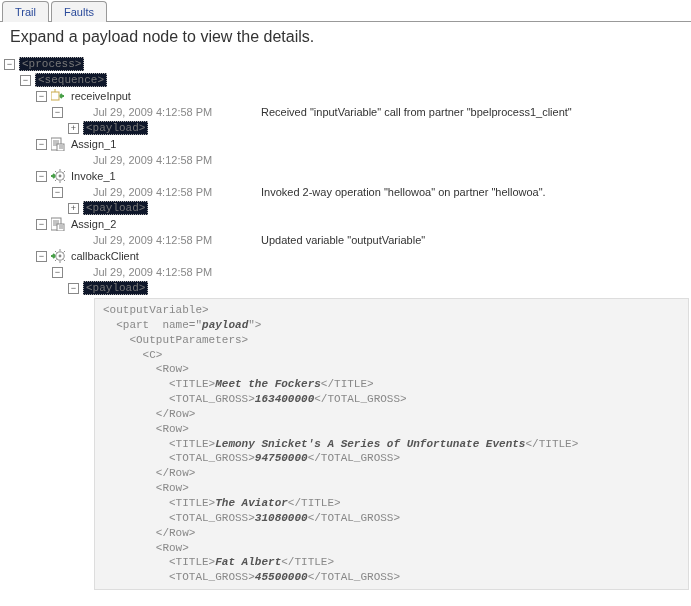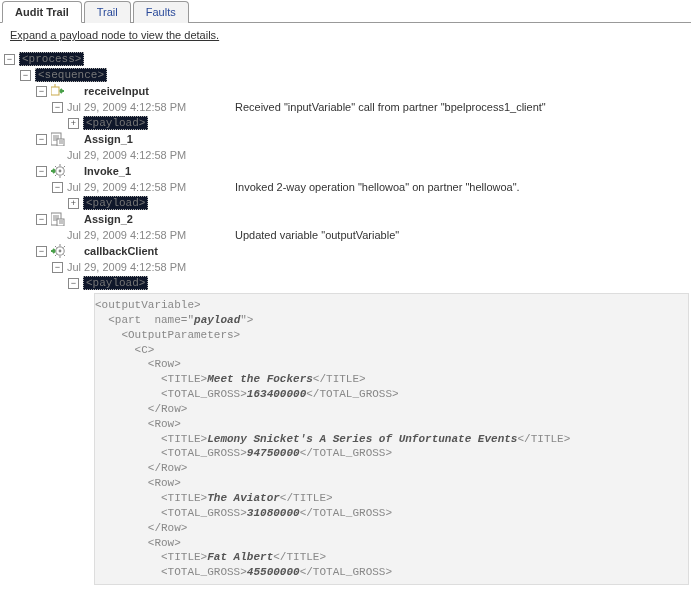--- a/index.html
+++ b/index.html
@@ -32,22 +32,21 @@
     top: 1px;
   }
   .tab.active {
     background: #fff;
     border-bottom: 1px solid #fff;
     font-weight: bold;
     color: #333;
   }
   .subhdr {
     padding: 6px 10px;
-    font-size: 11px;
-    text-decoration: underline;
+    font-size: 16px;
   }
   .tree { padding: 4px 2px 4px 4px; }
   .row {
     display: flex;
     align-items: center;
     padding: 1px 0;
     min-height: 16px;
     white-space: nowrap;
   }
   .twisty {
@@ -62,31 +61,31 @@
   }
   .twisty-space { width:11px; height:11px; margin-right:4px; display:inline-block; flex-shrink:0;}
   .ind { display:inline-block; width:16px; flex-shrink:0; }
   .tag {
     font-family: "Courier New", monospace;
     color: #777;
     border: 1px dotted #aaa;
     padding: 0 2px;
     background:#0f172a;
   }
-  .act-label { font-weight: bold; color: #333; margin-left:17px;}
-  .ts { color: #888; width: 158px; display:inline-block;}
+  .act-label { font-weight: normal; color: #333; margin-left:4px;}
+  .ts { color: #888; width: 158px; display:inline-block;margin-left:26px;}
   .msg { color: #333; margin-left: 10px;}
   .iconbox { display:inline-flex; align-items:center; gap:0; margin-right:2px;}
   svg.icon { width:14px; height:14px; flex-shrink:0;}
 
   .payload-block {
     background: #f3f3f3;
     border: 1px solid #ddd;
     margin: 2px 0 2px 90px;
-    padding: 4px 0;
+    padding: 4px 8px;
     font-family: "Courier New", monospace;
     font-size: 11px;
     color: #888;
     line-height: 1.35;
   }
   .payload-block .b { font-weight: bold; color:#555;font-style:italic; }
   .pl { white-space: pre; }
 </style>
 </head>
 <body>
@@ -110,21 +109,20 @@
       <circle cx="9" cy="7" r="4.2" fill="none" stroke="#888" stroke-width="1"></circle>
       <circle cx="9" cy="7" r="1.4" fill="#888"></circle>
       <path d="M9 2 V0 M9 14 V12 M4 7 H2 M16 7 H14 M5.5 3.5 L4 2 M12.5 10.5 L14 12 M12.5 3.5 L14 2 M5.5 10.5 L4 12" stroke="#888" stroke-width="1"></path>
       <path d="M0 7 L4 7" stroke="#4aa04a" stroke-width="2"></path>
       <path d="M4 7 L2 5 M4 7 L2 9" stroke="#4aa04a" stroke-width="2"></path>
     </g>
   </defs>
 </svg>
 
 <div class="tabs">
-  <div class="tab active">Audit Trail</div>
   <div class="tab">Trail</div>
   <div class="tab">Faults</div>
 </div>
 
 <div class="subhdr">Expand a payload node to view the details.</div>
 
 <div class="tree">
 
   <div class="row">
     <span class="twisty">−</span>

